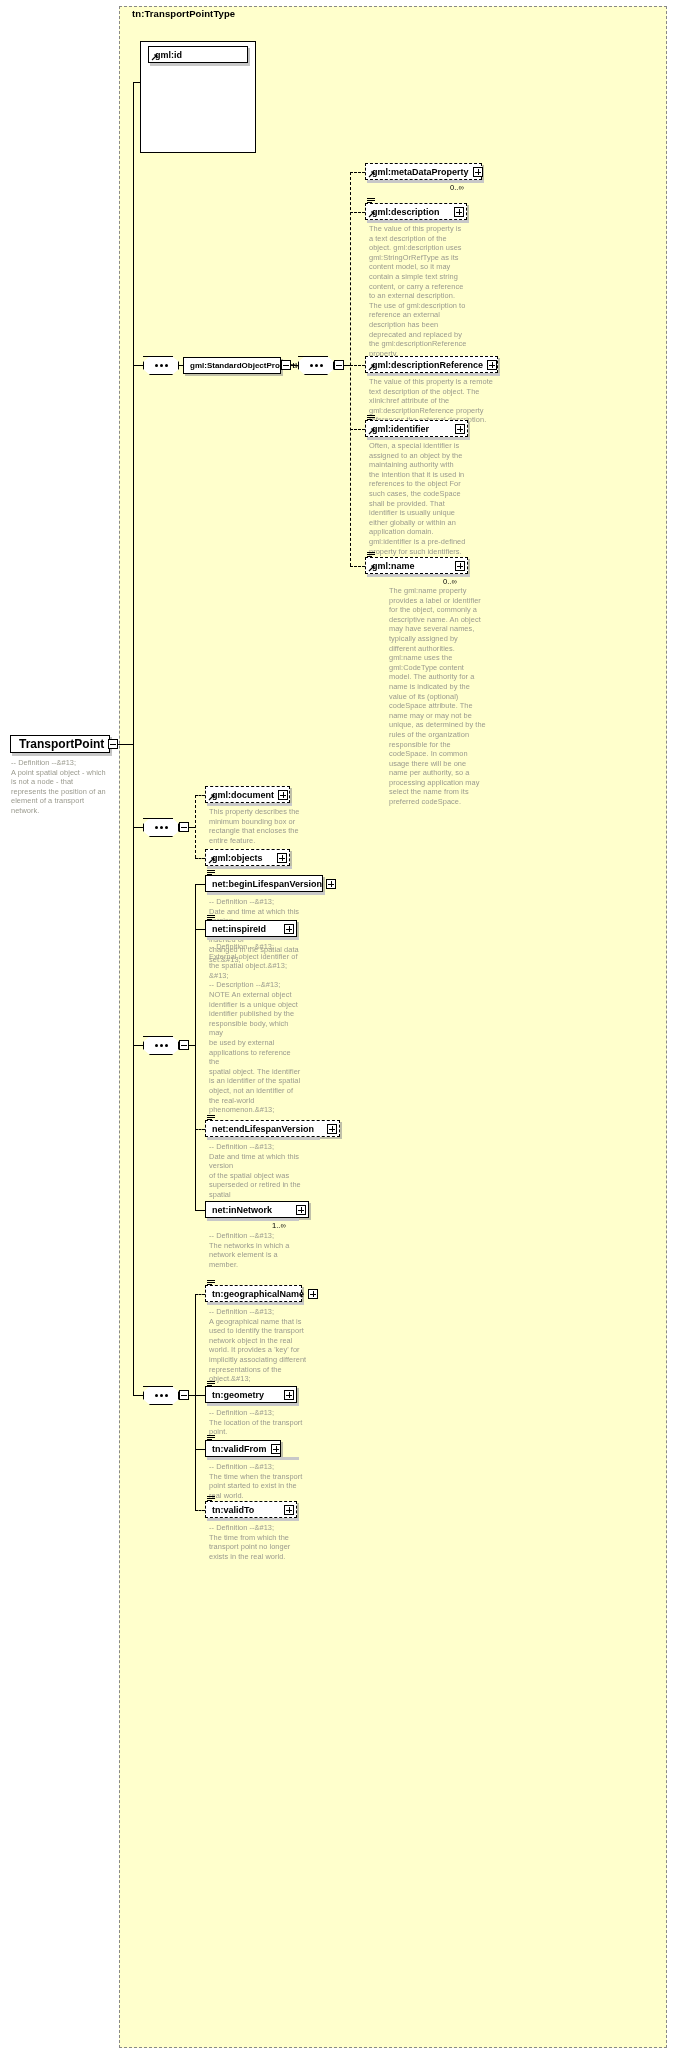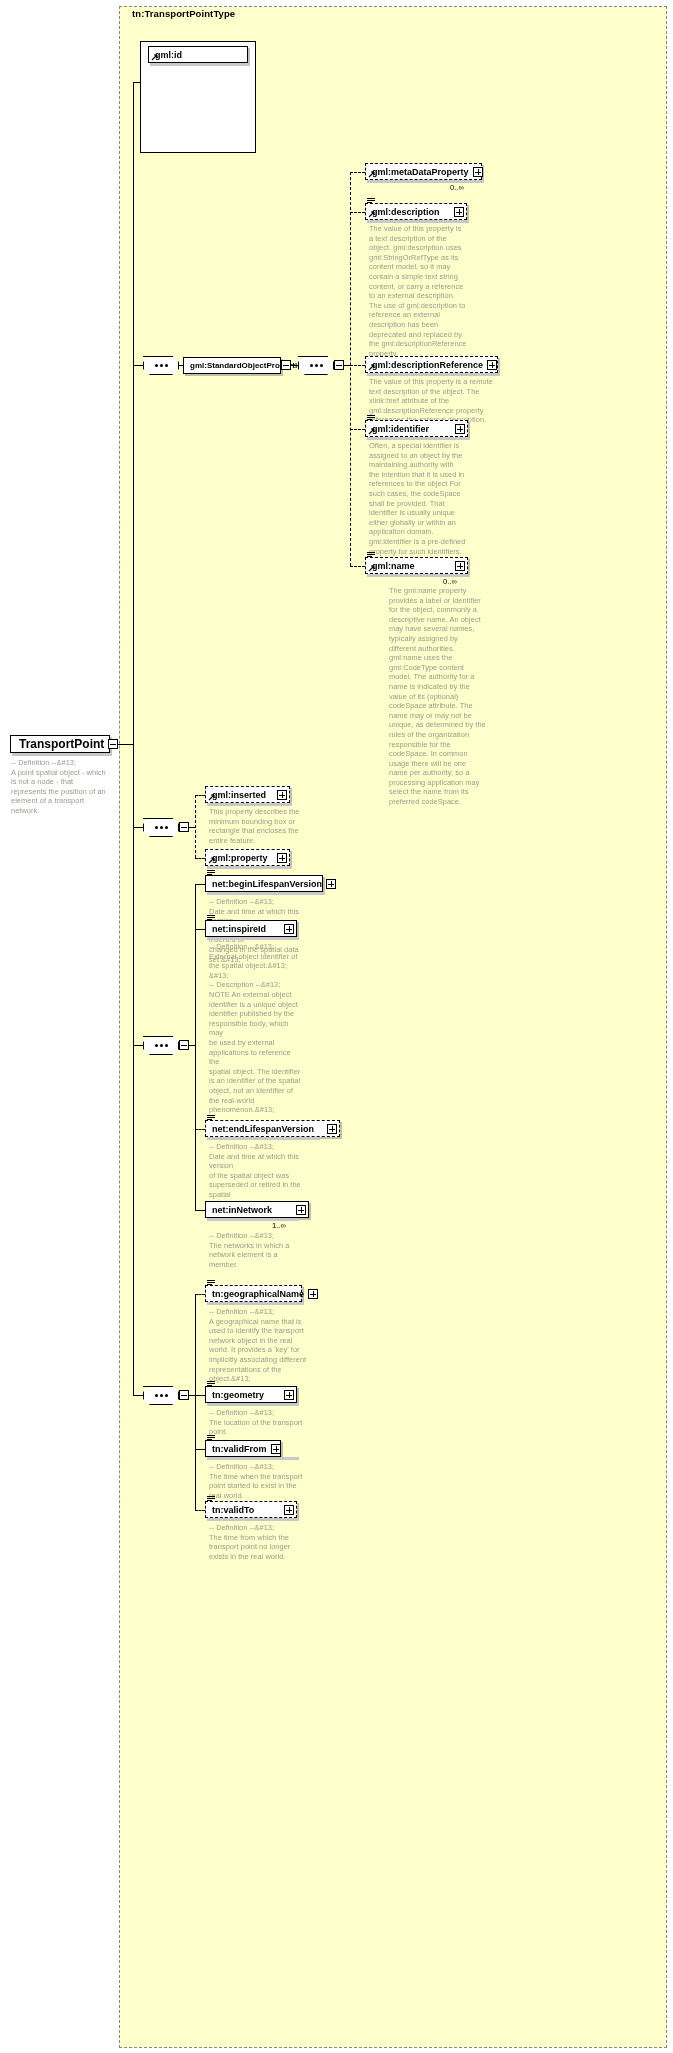--- a/index.html
+++ b/index.html
@@ -416,37 +416,37 @@
   <div class="ln h" style="left:189px; top:827px; width:6px;"></div>
   <div class="dln v" style="left:195px; top:795px; height:63px;"></div>
 
   <div class="dln h" style="left:195px; top:795px; width:10px;"></div>
   <div class="ebox dashed" style="left:205px; top:786px; width:85px;">
     <span class="refarrow">
       <svg width="7" height="7" viewBox="0 0 7 7">
           <path d="M6 1 L1 6 M6 1 L3 1 M6 1 L6 4" stroke="#000" stroke-width="1.1" fill="none"></path>
         </svg>
     </span>
-    <span class="lbl">gml:inserted</span>
+    <span class="lbl">gml:document</span>
     <span class="expander plus"></span>
   </div>
   <div class="ubar" style="left:207px; top:803px; width:85px;"></div>
   <div class="note" style="left:209px; top:807px; width:95px;">This property describes the
 minimum bounding box or
 rectangle that encloses the
 entire feature.</div>
 
   <div class="dln h" style="left:195px; top:858px; width:10px;"></div>
   <div class="ebox dashed" style="left:205px; top:849px; width:85px;">
     <span class="refarrow">
       <svg width="7" height="7" viewBox="0 0 7 7">
           <path d="M6 1 L1 6 M6 1 L3 1 M6 1 L6 4" stroke="#000" stroke-width="1.1" fill="none"></path>
         </svg>
     </span>
-    <span class="lbl">gml:property</span>
+    <span class="lbl">gml:objects</span>
     <span class="expander plus"></span>
   </div>
   <div class="ubar" style="left:207px; top:866px; width:85px;"></div>
 
   <div class="ln h" style="left:133px; top:1045px; width:10px;"></div>
   <div class="seq" style="left:143px; top:1036px;"></div>
   <div class="seq-bar" style="left:143px; top:1036px;"></div>
   <div class="seq-dots" style="left:143px; top:1036px;"><span></span><span></span><span></span></div>
   <div class="exp-std" style="left:179px; top:1040px;"></div>
   <div class="ln h" style="left:189px; top:1045px; width:6px;"></div>

